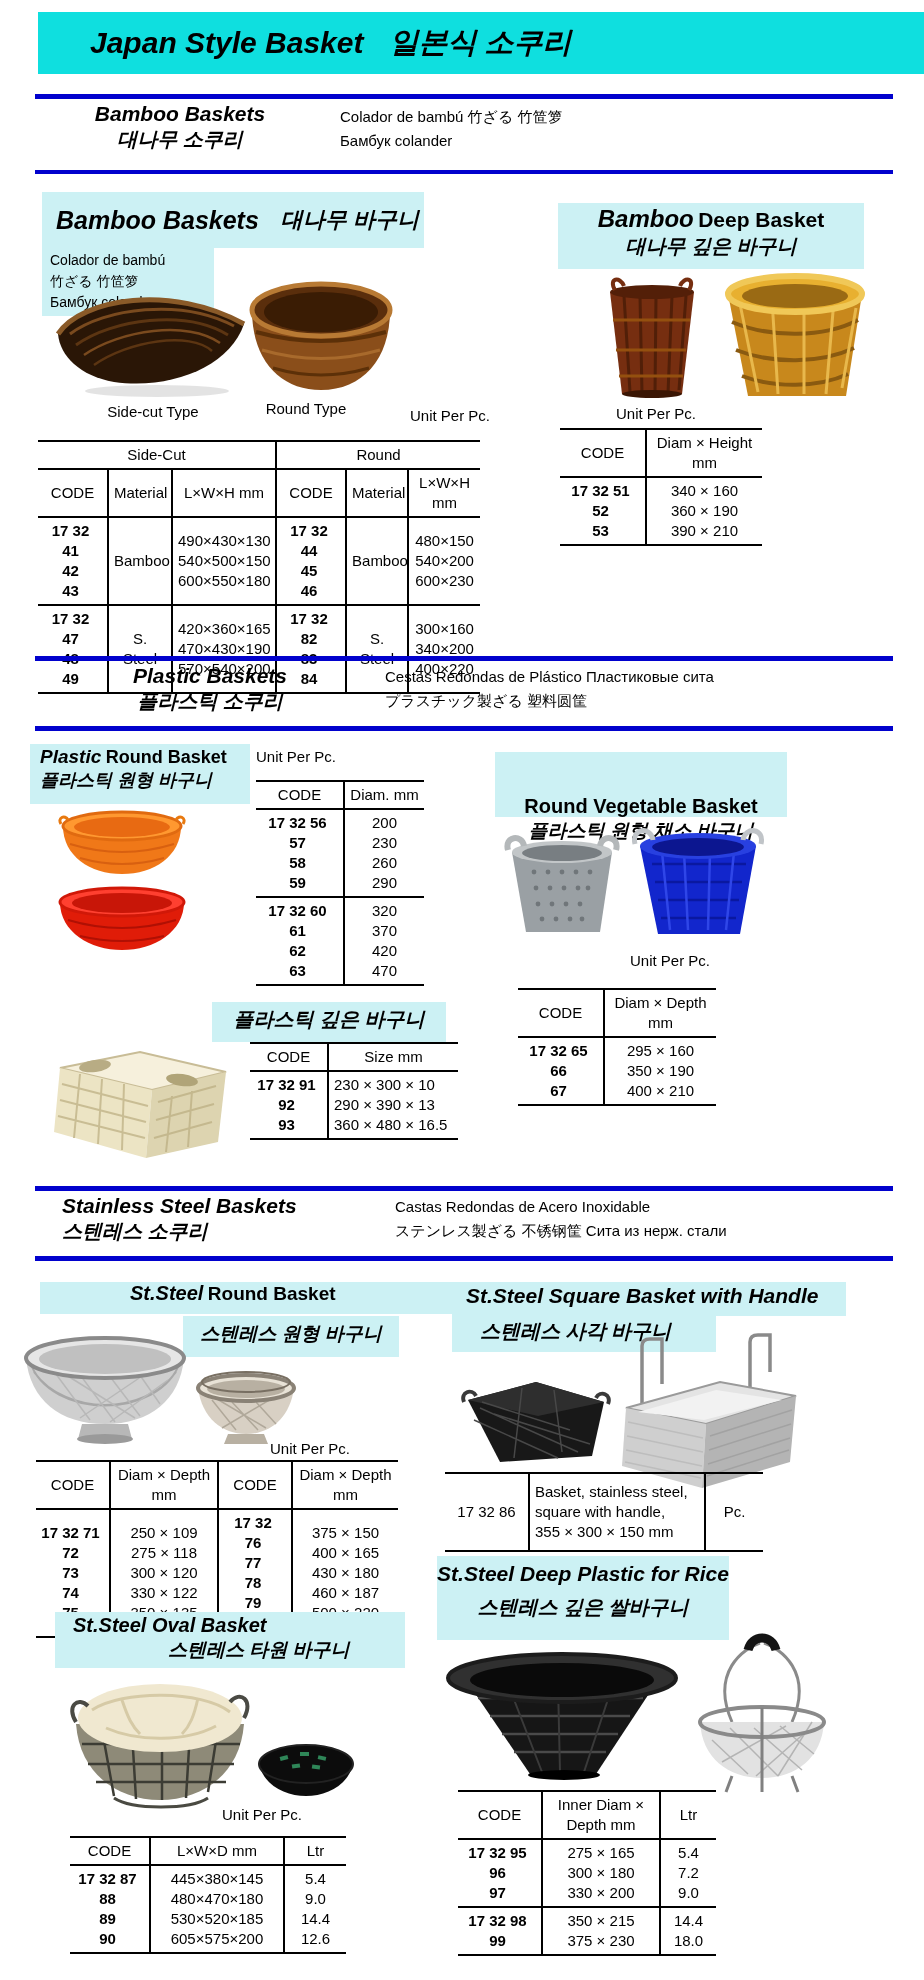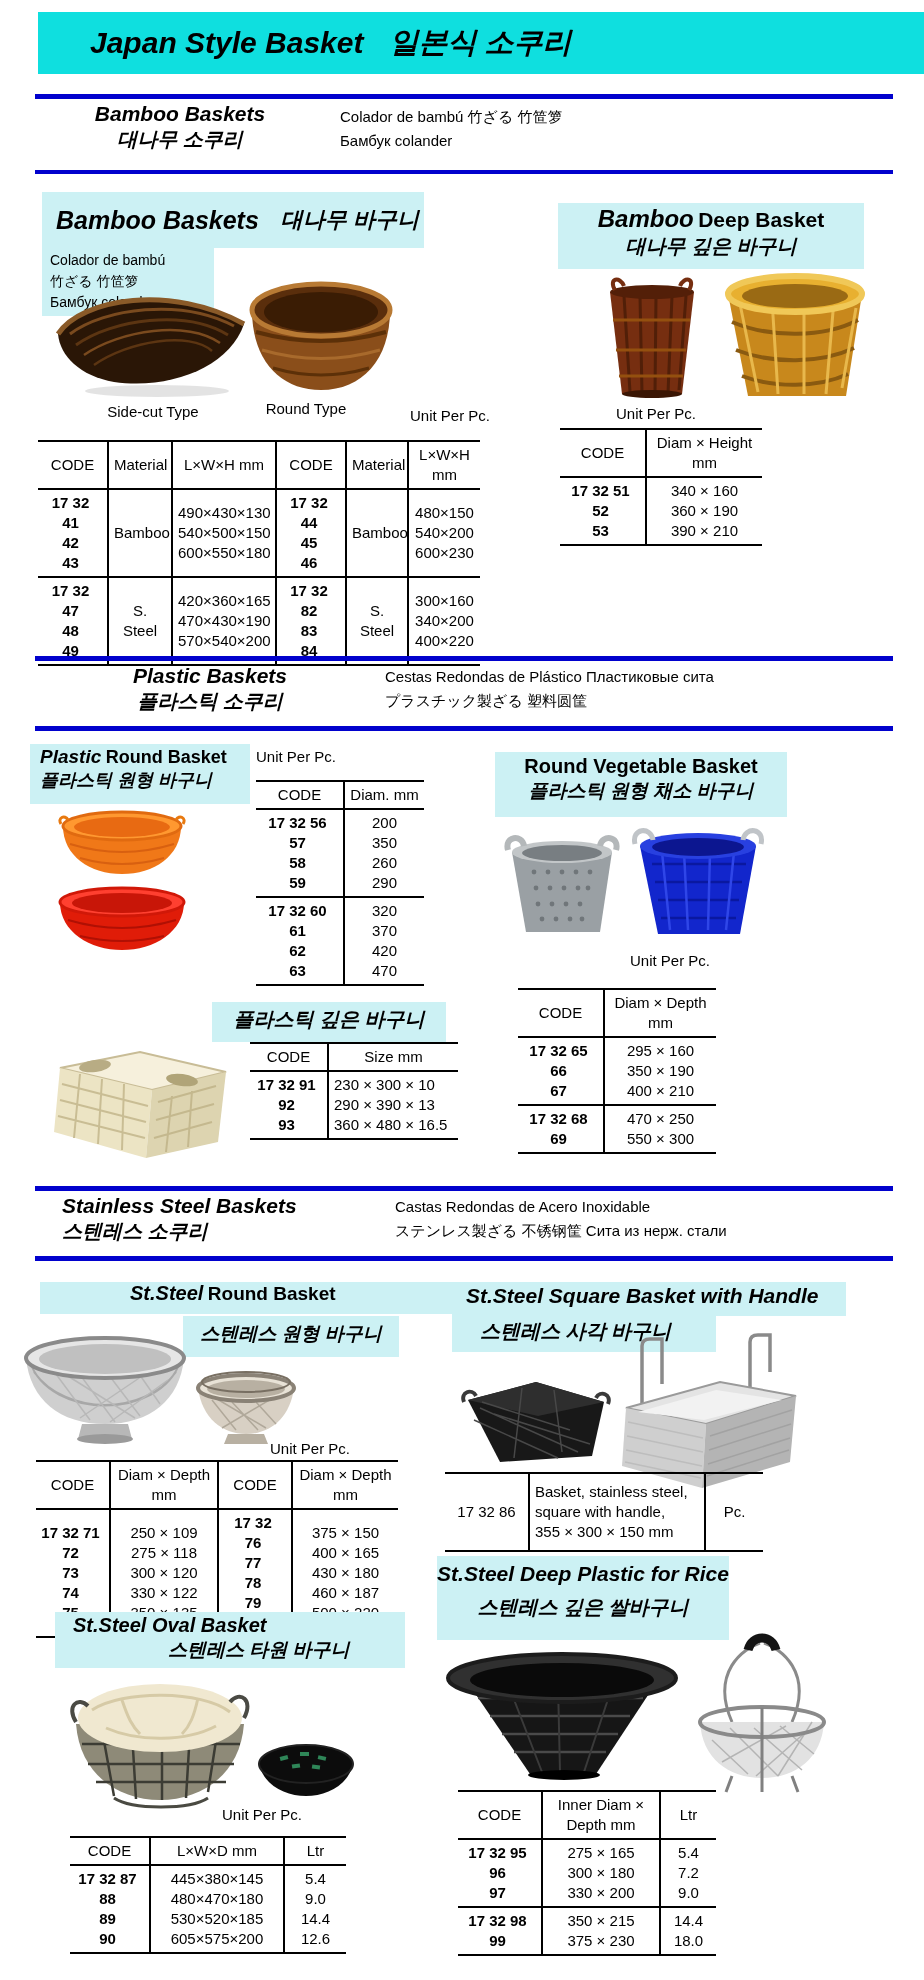--- a/index.html
+++ b/index.html
@@ -3,21 +3,21 @@
 <meta charset="utf-8">
 <style>
   html,body{margin:0;padding:0;background:#ffffff;}
   .page{position:relative;width:924px;height:1980px;background:#fff;overflow:hidden;
         font-family:"Liberation Sans",sans-serif;color:#000;}
   .abs{position:absolute;}
   .rule{position:absolute;height:5px;background:var(--rule,#0101cd);}
   .banner{position:absolute;background:var(--banner,#0fdfdf);display:flex;align-items:center;}
   .lbl{position:absolute;background:var(--label,#cdf1f3);}
   .bi{font-weight:bold;font-style:italic;}
-  .b{font-weight:bold;}
+  .b{font-weight:bold;margin-top:40px;}
   .pre{white-space:pre-line;}
   
   table.cat{position:absolute;border-collapse:collapse;table-layout:fixed;
             border-top:2px solid #000;border-bottom:2px solid #000;}
   .cat th,.cat td{font-size:15px;line-height:20px;padding:3px 5px;text-align:center;
                   vertical-align:middle;font-weight:normal;white-space:pre-line;overflow:hidden;}
   .cat tr.grp th{border-bottom:2px solid #000;}
   .cat tr.hdr th{border-bottom:2px solid #000;}
   .cat tr.body{border-bottom:2px solid #000;}
   .cat th + th,.cat td + td{border-left:2px solid #000;}
@@ -79,20 +79,24 @@
   <table class="cat" style="left:38px;top:440px;width:412px;">
     <colgroup>
         <col style="width:70px">
         <col style="width:64px">
         <col style="width:104px">
         <col style="width:70px">
         <col style="width:62px">
         <col style="width:72px">
       </colgroup>
     <tbody>
+        <tr class="grp">
+      <th colspan="3">Side-Cut</th>
+      <th colspan="3">Round</th>
+    </tr>
     <tr class="hdr">
       <th>CODE</th>
       <th>Material</th>
       <th>L×W×H mm</th>
       <th>CODE</th>
       <th>Material</th>
       <th>L×W×H
 mm</th>
     </tr>
     <tr class="body">
@@ -224,21 +228,21 @@
         <tr class="hdr">
       <th>CODE</th>
       <th>Diam. mm</th>
     </tr>
     <tr class="body">
       <td class="code">17 32 56
 57
 58
 59</td>
       <td>200
-350
+230
 260
 290</td>
     </tr>
     <tr class="body">
       <td class="code">17 32 60
 61
 62
 63</td>
       <td>320
 370
@@ -302,26 +306,20 @@
 mm</th>
     </tr>
     <tr class="body">
       <td class="code">17 32 65
 66
 67</td>
       <td>295 × 160
 350 × 190
 400 × 210</td>
     </tr>
-    <tr class="body">
-      <td class="code">17 32 68
-69</td>
-      <td>470 × 250
-550 × 300</td>
-    </tr>
   </tbody>
     </table>
 
   <div class="lbl bi" style="left:212px;top:1002px;width:234px;height:36px;font-size:20px;text-align:center;padding-top:4px;">플라스틱 깊은 바구니</div>
 
   <svg class="img" style="left:40px;top:1030px;" width="200" height="134" viewBox="0 0 200 134">
     <polygon points="20,38 100,22 186,42 112,60" fill="#f6f0dc" stroke="#c8bc96" stroke-width="2"></polygon>
     <polygon points="20,38 112,60 106,128 14,102" fill="#ece4c4"></polygon>
     <polygon points="112,60 186,42 178,112 106,128" fill="#ddd4b0"></polygon>
     <path d="M22,54 L108,76 M20,70 L106,92 M18,86 L105,108 M40,44 L34,108 M62,49 L58,114 M84,54 L82,120" stroke="#c9bd94" stroke-width="2" fill="none"></path>

